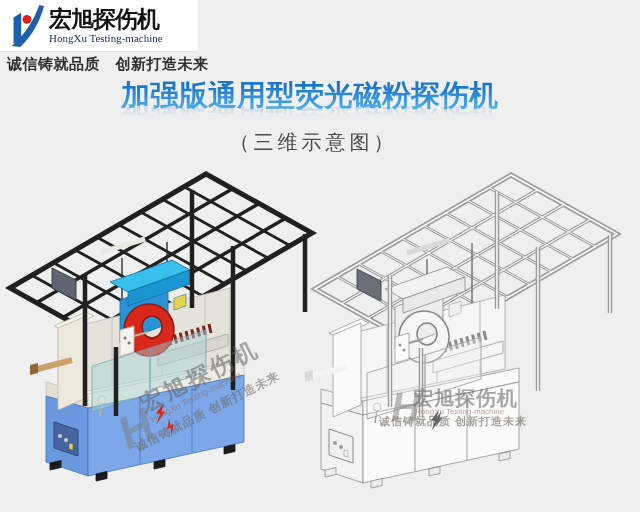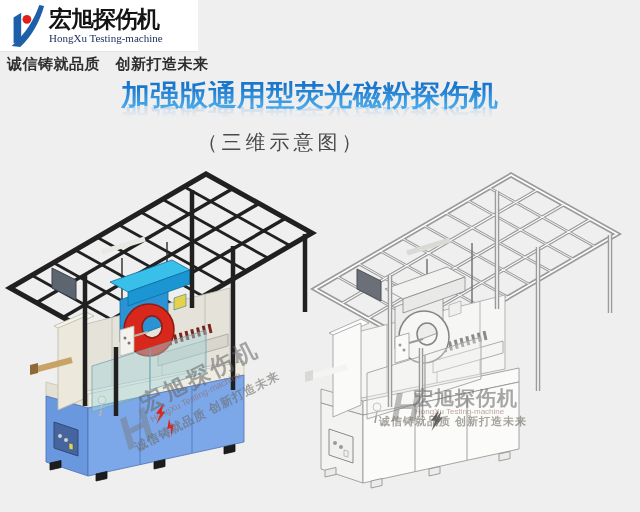--- a/index.html
+++ b/index.html
@@ -34,21 +34,21 @@
   .title-reflect{
     height:13px;overflow:hidden;opacity:0.22;
     transform:scaleY(-1);margin-top:-4px;
     font-size:29px;font-weight:bold;color:var(--title-top,#1a77cc);
     text-align:center;white-space:nowrap;line-height:1.02;
     -webkit-mask-image:linear-gradient(to top,rgba(0,0,0,0.8),transparent 80%);
             mask-image:linear-gradient(to top,rgba(0,0,0,0.8),transparent 80%);
   }
   .subtitle{
     position:absolute;top:129px;left:0;width:563px;text-align:center;
-    font-size:20px;color:var(--subtitle-color,#4a4a4a);letter-spacing:4px;white-space:nowrap;
+    font-size:20px;color:var(--subtitle-color,#4a4a4a);letter-spacing:4px;white-space:nowrap;padding-left:32px;
   }
   .figures{position:absolute;top:0;left:0;}
   #fig-left{position:absolute;left:0;top:160px;}
   #fig-right{position:absolute;left:305px;top:161px;}
 </style>
 </head>
 <body style="--page-bg: #efefef; --title-top: #1a77cc; --title-bottom: #4fb0ee; --subtitle-color: #4a4a4a; --slogan-color: #2e2e2e;">
 
 <header>
   <div class="logo-box">

